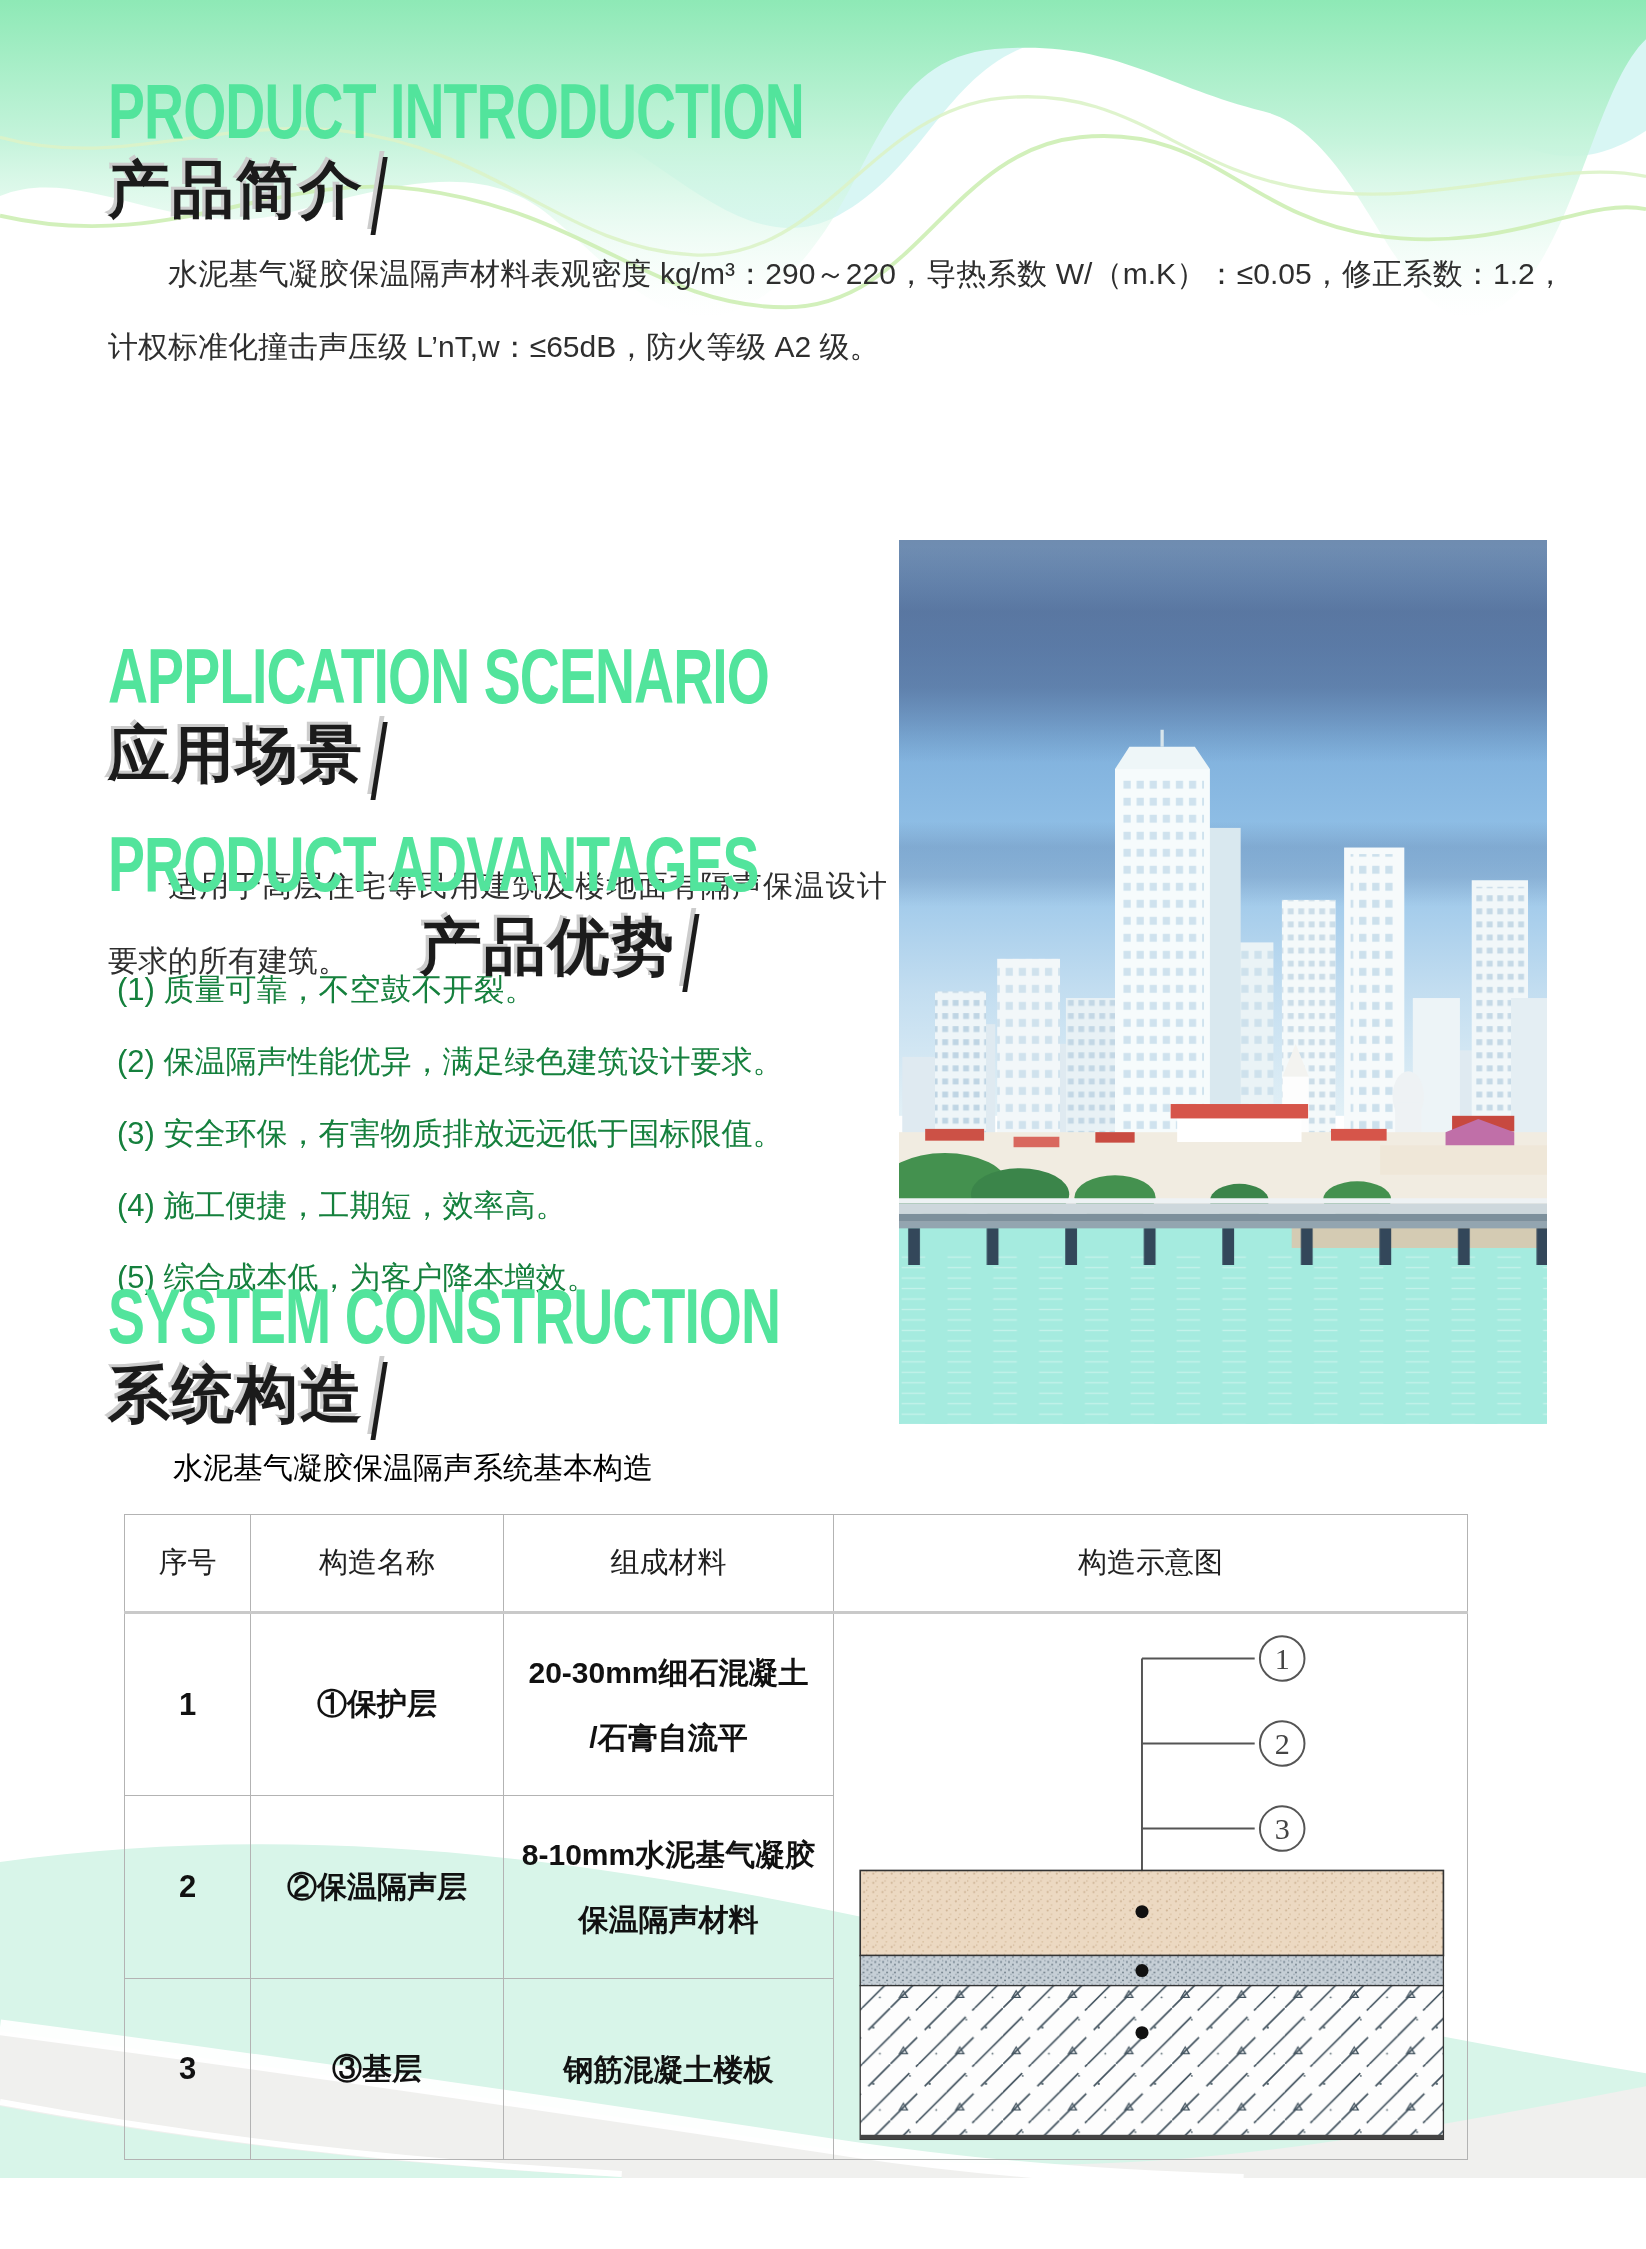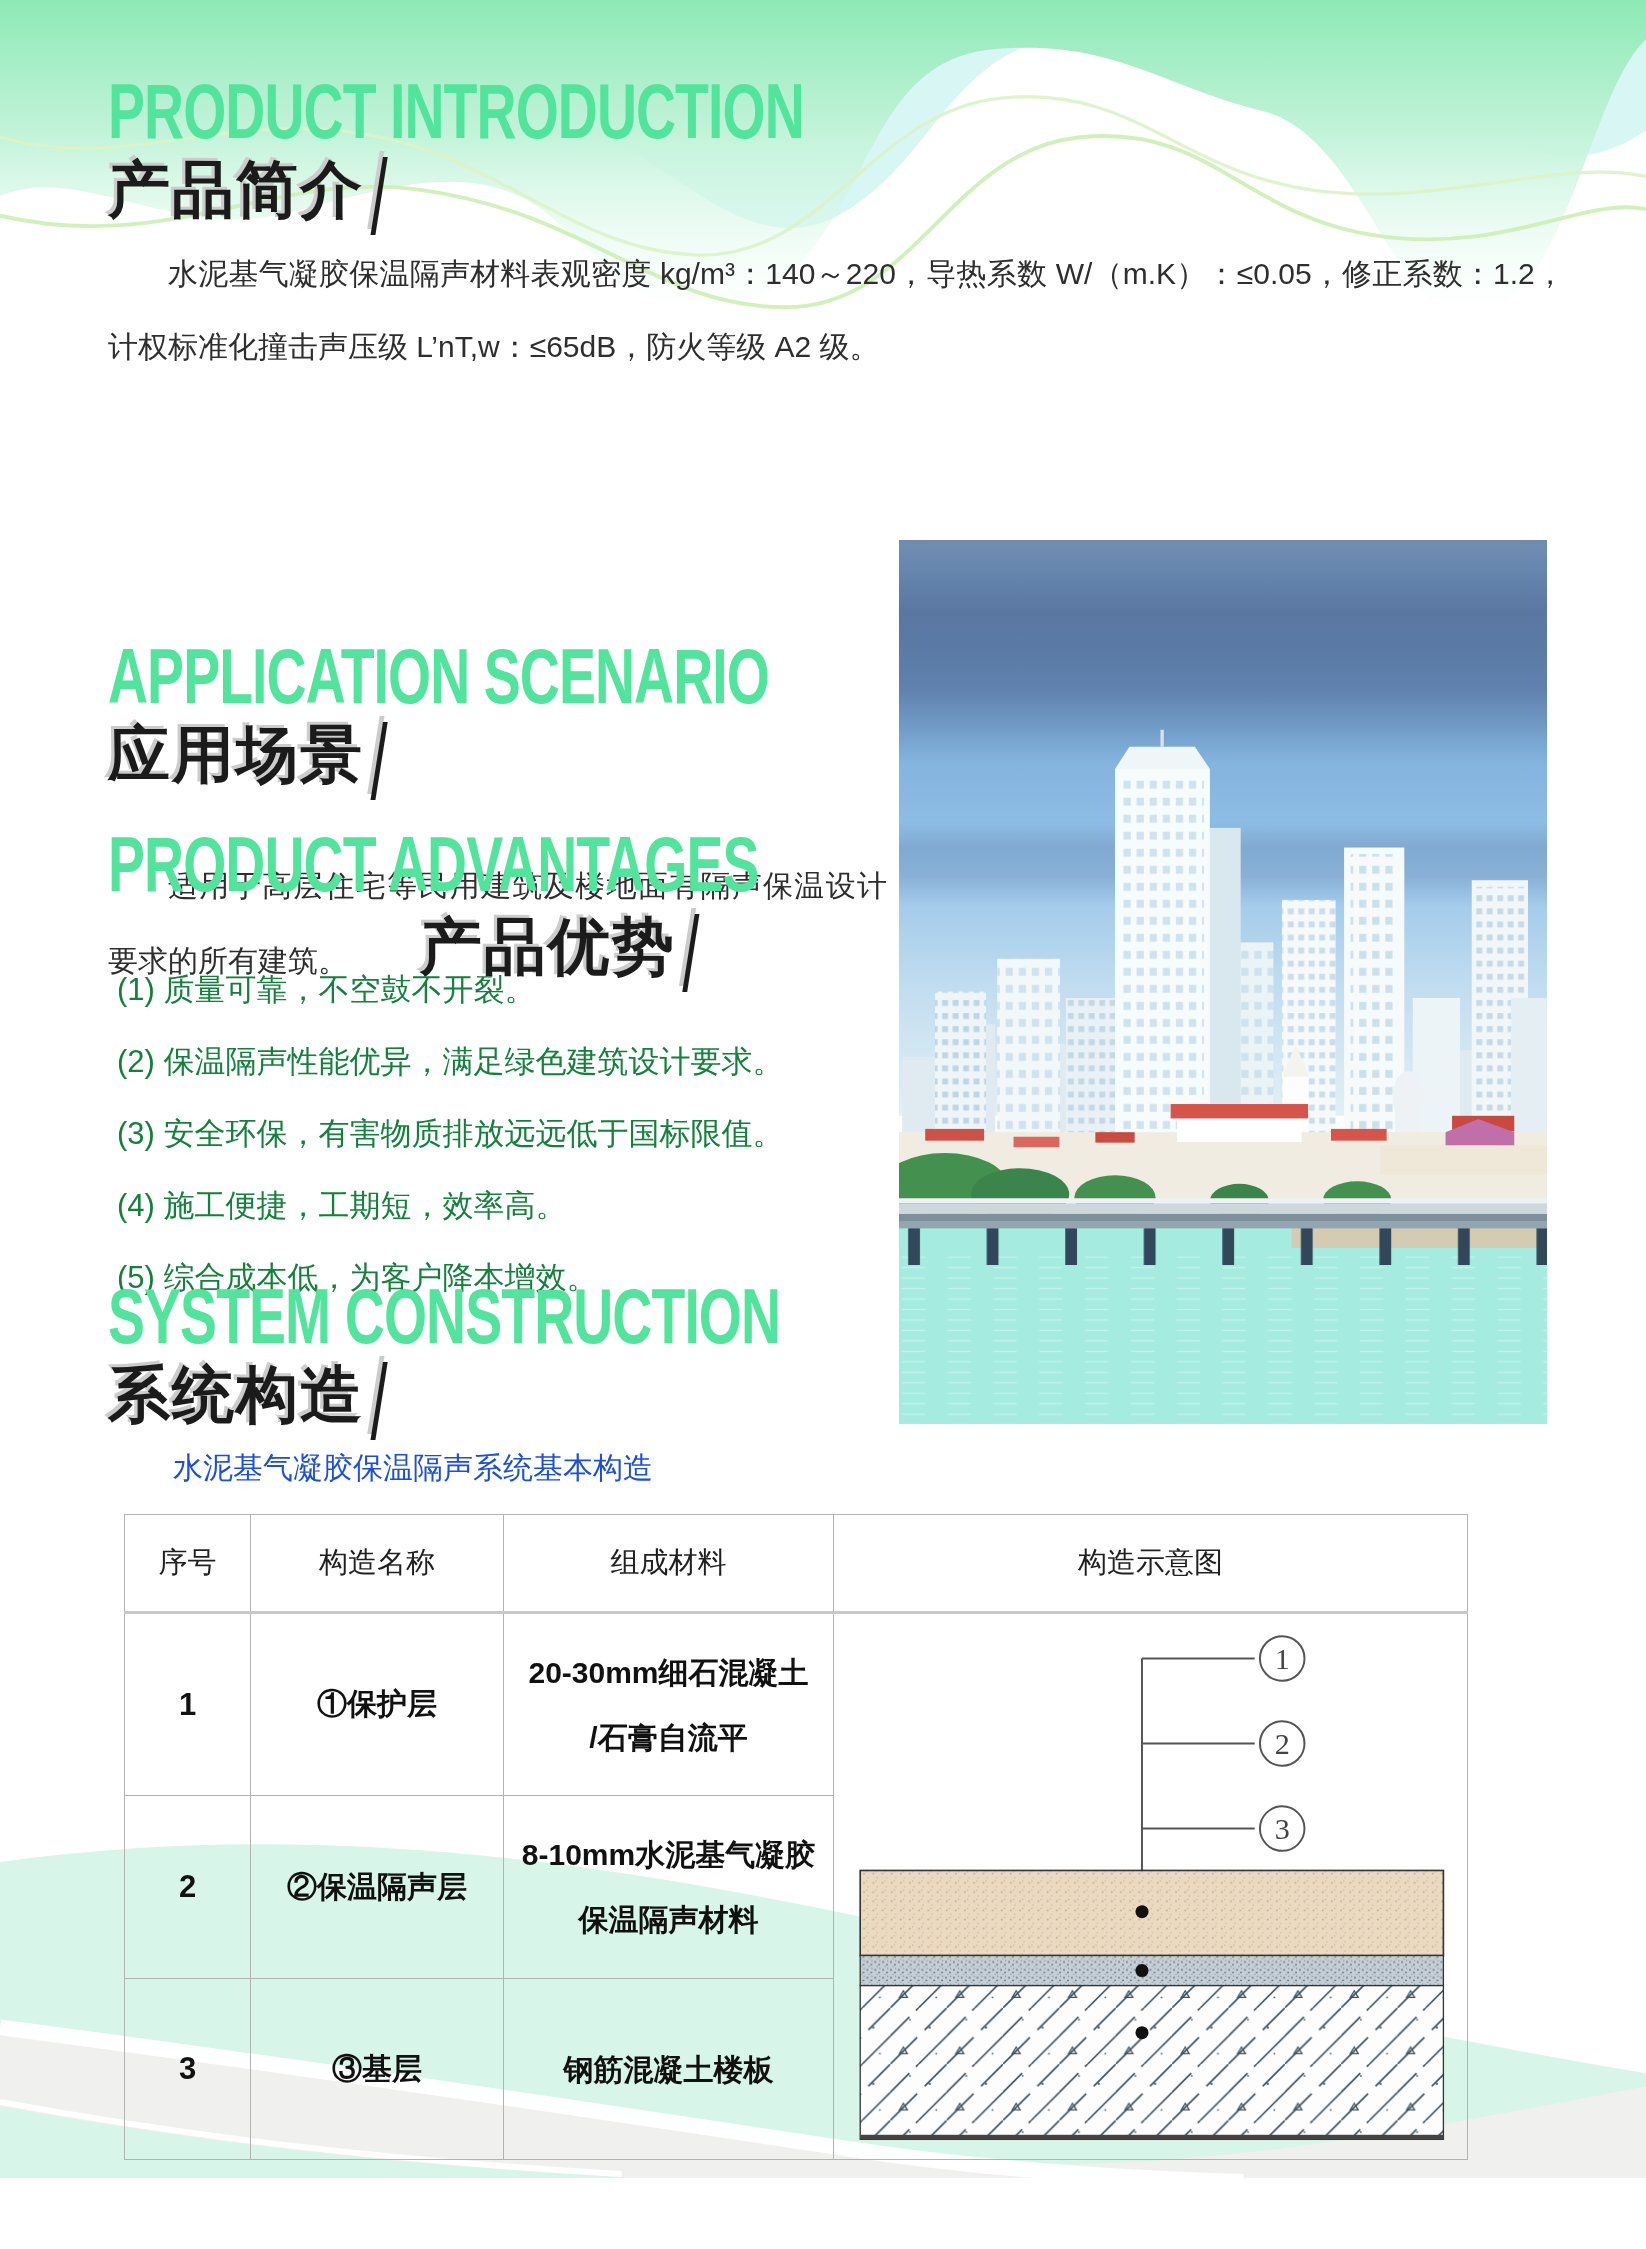--- a/index.html
+++ b/index.html
@@ -11,21 +11,21 @@
   .sec{position:absolute;left:108px;}
   .en{display:inline-block;font-size:77px;font-weight:700;letter-spacing:-1.3px;
       color:#52e49c;transform:scaleX(.72);transform-origin:left center;white-space:nowrap;line-height:1;}
   .cn{font-size:62px;font-weight:900;color:#1b1b1b;letter-spacing:2px;line-height:1.28;
       text-shadow:-3.3px -3.3px 0 #cccccc;white-space:nowrap;}
   .cn .slash{display:inline-block;transform:translateY(7.9px) scaleY(1.7);font-weight:400;
       margin-left:6.5px;letter-spacing:0;}
   .bodytext{position:absolute;font-size:30px;line-height:73px;color:#2e2e2e;text-align:justify;}
   .bodytext p{margin:0;text-indent:60px;}
   .adv-item{position:absolute;left:117px;font-size:31px;color:#15803d;white-space:nowrap;}
-  .caption{position:absolute;left:173px;font-size:30px;color:#1d4ed8;white-space:nowrap;font-family:Liberation Mono, monospace;}
+  .caption{position:absolute;left:173px;font-size:30px;color:#000000;white-space:nowrap;font-family:Liberation Mono, monospace;}
   .photo{position:absolute;left:899px;top:540px;width:648px;height:884px;margin:0;}
   .photo svg{display:block;width:100%;height:100%;}
   table.construct{position:absolute;left:124px;top:1514px;width:1343px;height:646px;
       border-collapse:collapse;table-layout:fixed;background:transparent;}
   table.construct th,table.construct td{border:1.3px solid #b3b3b3;text-align:center;vertical-align:middle;
       background:transparent;padding:1px;}
   table.construct thead th{font-size:29px;font-weight:500;color:#1f1f1f;border-bottom:3.9px solid #c9c9c9;}
   td.cell-no{font-size:31px;font-weight:600;color:#111;}
   td.cell-name{font-size:30px;font-weight:600;color:#111;}
   td.cell-mat{font-size:30px;font-weight:600;color:#111;line-height:65px;}
@@ -57,21 +57,21 @@
     <path d="M0,330 C500,396 900,456 1300,516 C1500,546 1700,560 1900,566" fill="none" stroke="#ffffff" stroke-width="24" opacity="0.95"></path>
     <path d="M0,450 C300,505 600,540 950,558 L950,562 L0,562 Z" fill="#d8f5e9"></path>
     <path d="M0,444 C300,499 600,534 950,554" fill="none" stroke="#ffffff" stroke-width="9"></path>
   </svg>
 
   <div class="sec" style="top:73px;">
     <div class="en">PRODUCT INTRODUCTION</div>
     <div class="cn"><span>产品简介</span><span class="slash">/</span></div>
   </div>
   <div class="bodytext" style="top:237px;left:108px;width:1457px;">
-    <p>水泥基气凝胶保温隔声材料表观密度 kg/m³：140～220，导热系数 W/（m.K）：≤0.05，修正系数：1.2，计权标准化撞击声压级 L’nT,w：≤65dB，防火等级 A2 级。</p>
+    <p>水泥基气凝胶保温隔声材料表观密度 kg/m³：290～220，导热系数 W/（m.K）：≤0.05，修正系数：1.2，计权标准化撞击声压级 L’nT,w：≤65dB，防火等级 A2 级。</p>
   </div>
 
   <div class="sec" style="top:638px;">
     <div class="en">APPLICATION SCENARIO</div>
     <div class="cn"><span>应用场景</span><span class="slash">/</span></div>
   </div>
   <div class="bodytext" style="top:848px;left:108px;width:779px;line-height:75px;">
     <p>适用于高层住宅等民用建筑及楼地面有隔声保温设计要求的所有建筑。</p>
   </div>
 

